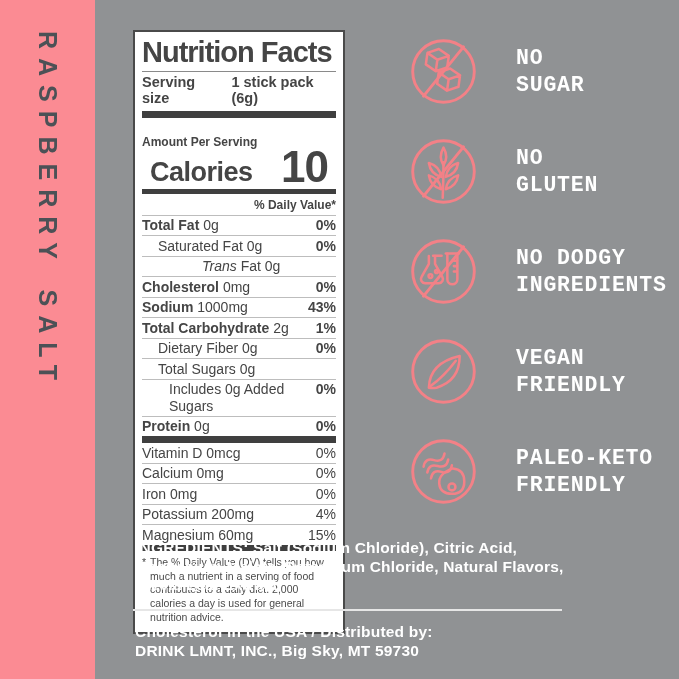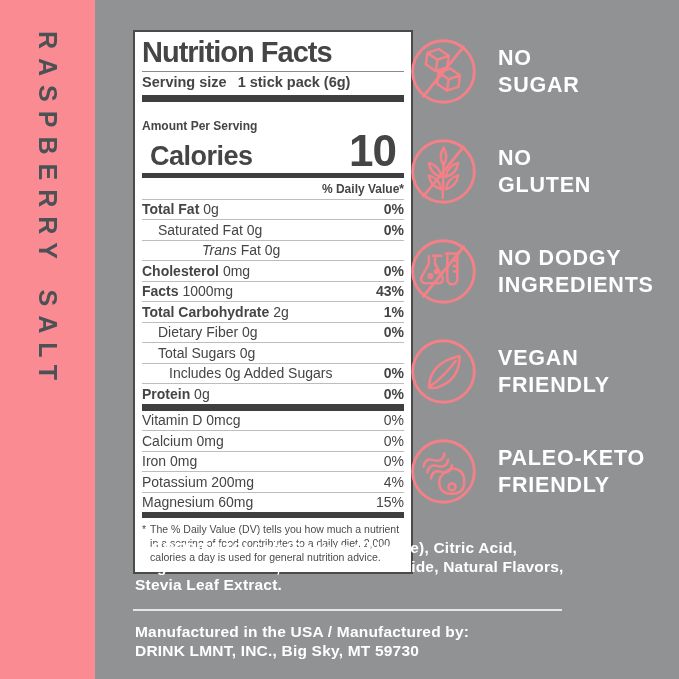--- a/index.html
+++ b/index.html
@@ -6,21 +6,21 @@
   body{font-family:"Liberation Sans", sans-serif;}
   .canvas{position:relative;width:679px;height:679px;background:#909294;overflow:hidden;}
 
   
   .flavor-bar{position:absolute;left:0;top:0;width:95px;height:679px;background:#FB8B93;
               display:flex;justify-content:center;align-items:flex-start;}
   .flavor-text{writing-mode:vertical-rl;text-orientation:mixed;padding-top:31px;
                font-size:25px;font-weight:700;letter-spacing:9px;word-spacing:6px;color:#4C5156;}
 
   
-  .panel{position:absolute;left:133px;top:30px;width:280px;box-sizing:border-box;
+  .panel{position:absolute;left:133px;top:30px;width:212px;box-sizing:border-box;
          background:#ffffff;border:2px solid #4a4a4a;padding:5px 7px 7px;color:#454545;}
   .panel-title{font-size:29px;font-weight:800;letter-spacing:-1px;line-height:1.05;
                border-bottom:1px solid #8a8a8a;padding-bottom:4px;}
   .servings{font-size:14.5px;padding:3px 0 0;}
   .serving-size{font-size:14.5px;font-weight:700;padding:2px 0 5px;display:flex;gap:11px;}
   .bar-thick{height:7px;background:#3f3f3f;}
   .bar-med{height:5px;background:#3f3f3f;}
   .bar-end{height:6px;background:#3f3f3f;}
   .amount-per-serving{font-size:12px;font-weight:700;margin-top:17px;}
   .calories-row{display:flex;justify-content:space-between;align-items:flex-end;margin:0 8px 3px;}
@@ -33,21 +33,21 @@
   .v-rows .n-row:last-child{border-bottom:none;}
   .indent-1{padding-left:16px;}
   .indent-2{padding-left:27px;}
   .b{font-weight:700;}
   .i{font-style:italic;margin-left:44px;}
   .n-dv{white-space:nowrap;}
   .footnote{display:flex;font-size:10.5px;line-height:1.32;padding-top:5px;color:#4a4a4a;}
   .footnote .star{margin-right:4px;}
 
   
-  .feature{position:absolute;left:405px;height:77px;display:flex;align-items:center;gap:16px;}
+  .feature{position:absolute;left:405px;height:77px;display:flex;align-items:center;gap:34px;font-family:Liberation Mono, monospace;}
   .feature-icon{width:77px;height:77px;flex:0 0 auto;}
   .feature-icon svg{width:77px;height:77px;display:block;}
   .feature-label{color:#ffffff;font-weight:700;font-size:21.5px;line-height:1.22;
                  letter-spacing:0.8px;white-space:pre-line;}
   .ic{fill:none;stroke:#F38187;stroke-width:3.8;stroke-linecap:round;stroke-linejoin:round;}
   .ic-thin{fill:none;stroke:#F38187;stroke-width:3.3;stroke-linecap:round;stroke-linejoin:round;}
 
   
   .ingredients{position:absolute;left:135px;top:539px;width:458px;color:#ffffff;
                font-size:15.5px;font-weight:700;line-height:1.2;letter-spacing:0.2px;}
@@ -88,21 +88,21 @@
           <span class="n-dv b">0%</span>
         </div>
         <div class="n-row indent-1">
           <span class="n-left"><span class="i">Trans</span> Fat 0g</span>
         </div>
         <div class="n-row">
           <span class="n-left"><span class="b">Cholesterol</span> 0mg</span>
           <span class="n-dv b">0%</span>
         </div>
         <div class="n-row">
-          <span class="n-left"><span class="b">Facts</span> 1000mg</span>
+          <span class="n-left"><span class="b">Sodium</span> 1000mg</span>
           <span class="n-dv b">43%</span>
         </div>
         <div class="n-row">
           <span class="n-left"><span class="b">Total Carbohydrate</span> 2g</span>
           <span class="n-dv b">1%</span>
         </div>
         <div class="n-row indent-1">
           <span class="n-left"><span>Dietary Fiber</span> 0g</span>
           <span class="n-dv b">0%</span>
         </div>
@@ -235,17 +235,17 @@
 FRIENDLY</span>
   </div>
 
   <div class="ingredients">
     <span>INGREDIENTS:</span><span> Salt (Sodium Chloride), Citric Acid, Magnesium Malate, Potassium Chloride, Natural Flavors, Stevia Leaf Extract.</span>
   </div>
 
   <div class="divider"></div>
 
   <div class="manufacturer">
-    <div>Manufactured in the USA / Manufactured by:</div>
+    <div>Cholesterol in the USA / Distributed by:</div>
     <div>DRINK LMNT, INC., Big Sky, MT 59730</div>
   </div>
 
 </div>
 
 </body></html>

